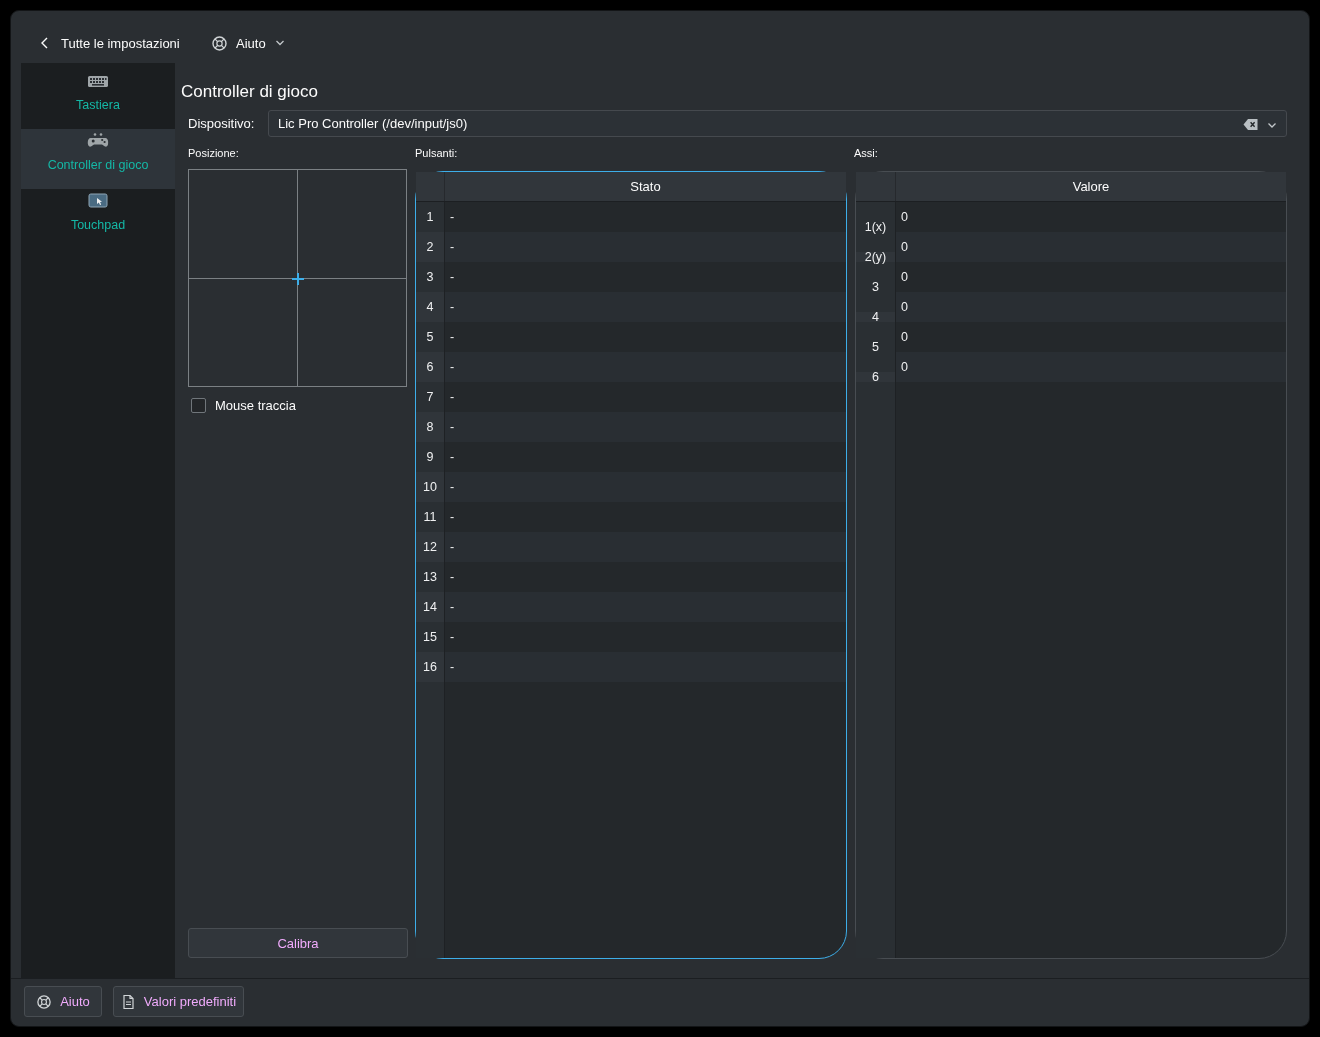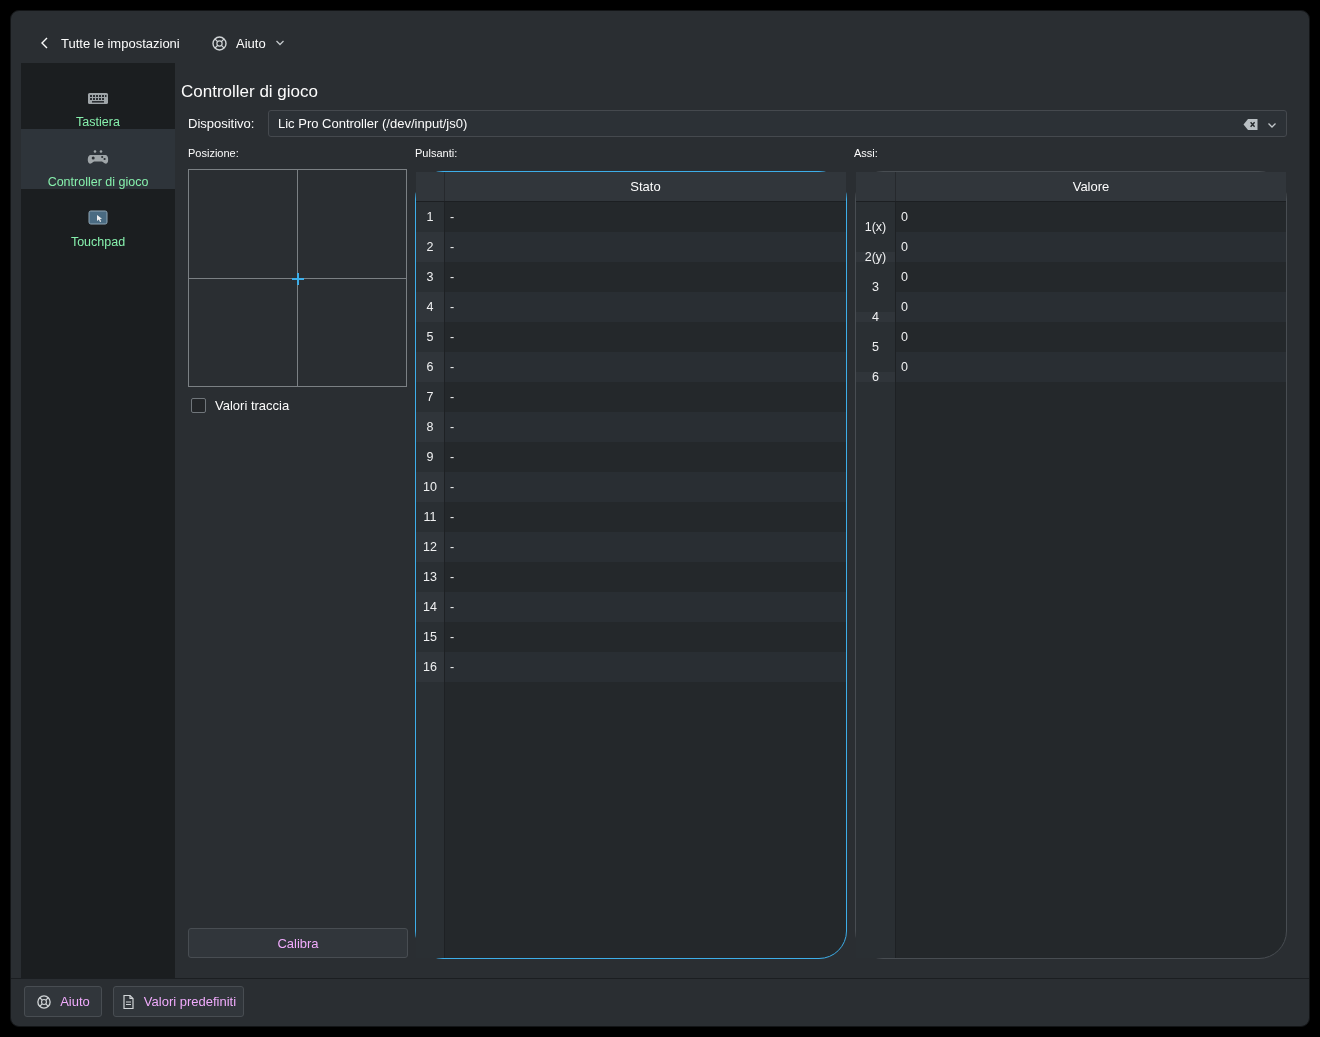--- a/index.html
+++ b/index.html
@@ -26,21 +26,21 @@
   #back-btn { left:22px; top:17px; }
   #help-btn { left:196px; top:17px; }
 
   
   .sidebar {
     position:absolute; left:10px; top:52px; width:154px; height:916px;
     background:#1b1e20; padding-top:6px; box-sizing:border-box;
   }
   .side-item {
     height:60px; display:flex; flex-direction:column; align-items:center;
-    justify-content:flex-end; gap:5px; font-size:12.5px; color:#86efac;
+    justify-content:flex-start; gap:5px; font-size:12.5px; color:#14b8a6;
   }
   .side-item.selected { background:#2e343a; }
   .side-item .icn { height:24px; display:flex; align-items:center; }
 
   
   .page-title { position:absolute; left:170px; top:60px; font-size:17px; font-weight:400; }
 
   .dev-label { position:absolute; left:177px; top:105px; font-size:13px; }
   .combo {
     position:absolute; left:257px; top:99px; width:1019px; height:27px;
@@ -223,21 +223,21 @@
 
   <div class="pos-box">
     <div class="pos-vline"></div>
     <div class="pos-hline"></div>
     <div class="cross-h"></div>
     <div class="cross-v"></div>
   </div>
 
   <div class="cb-row">
     <span class="cb-box"></span>
-    <span>Valori traccia</span>
+    <span>Mouse traccia</span>
   </div>
 
   <div class="table" id="buttons-table">
     <div class="t-header">
       <div class="t-corner"></div>
       <div class="t-htitle">Stato</div>
     </div>
     <div class="t-body" id="buttons-rows">
       <div class="num-strip"></div>
     <div class="t-row">

